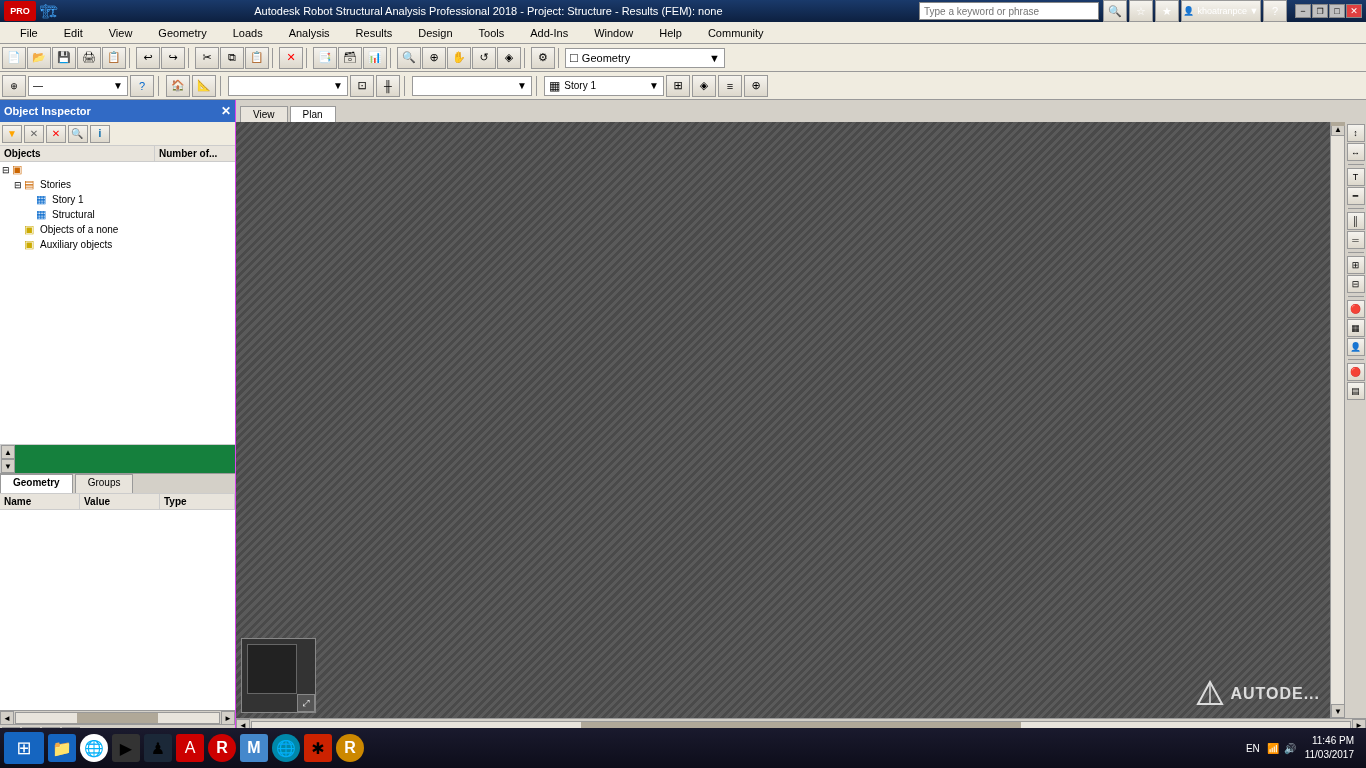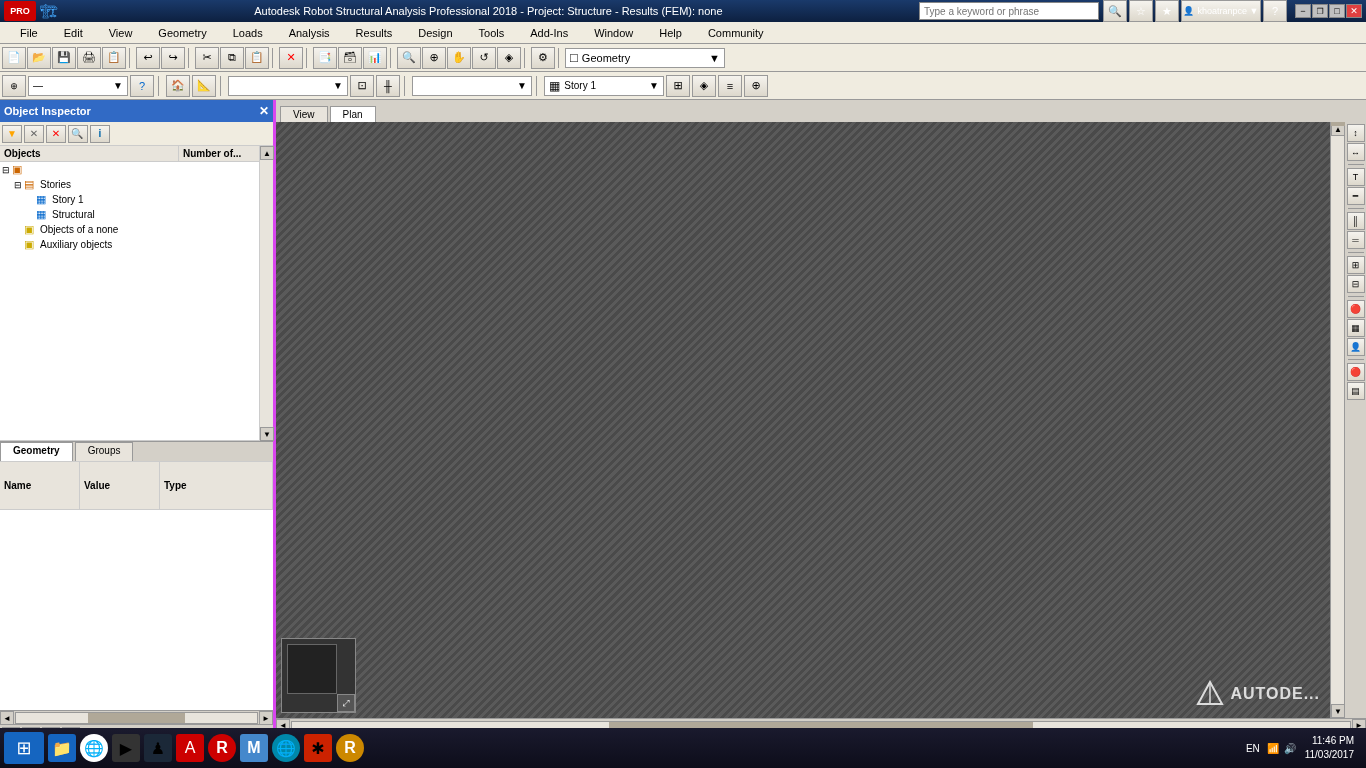--- a/index.html
+++ b/index.html
@@ -77,23 +77,23 @@
 
     
     #main-layout {
       display: flex;
       height: calc(768px - 22px - 22px - 28px - 28px - 22px - 26px);
       position: relative;
     }
 
     
     #left-panel {
-      width: 276px;
+      width: 236px;
       background: #15803d;
-      border-right: 3px solid #d946ef;
+      border-right: 1px solid #d946ef;
       display: flex;
       flex-direction: column;
       flex-shrink: 0;
     }
 
     
     #oi-header {
       height: 22px;
       background: #316ac5;
       color: white;
@@ -178,21 +178,21 @@
       background: white;
       border-top: 1px solid #ccc;
     }
     .props-header {
       display: flex;
       background: #e8e4dc;
       border-bottom: 1px solid #ccc;
       font-size: 10px;
       font-weight: bold;
     }
-    .props-col { padding: 18px 4px; border-right: 1px solid #ccc; font-size: 10px; }
+    .props-col { padding: 2px 4px; border-right: 1px solid #ccc; font-size: 10px; }
     .props-col-name { width: 80px; }
     .props-col-value { width: 80px; }
     .props-col-unit { flex: 1; }
 
     
     #canvas-area {
       flex: 1;
       display: flex;
       flex-direction: column;
       background: #5a5a5a;
@@ -525,21 +525,21 @@
       </div>
 
       <div id="oi-toolbar">
         <div class="oi-btn" title="Filter" style="color:orange;">▼</div>
         <div class="oi-btn" style="color:#666;">✕</div>
         <div class="oi-btn" style="color:red;">✕</div>
         <div class="oi-btn" style="color:#336;">🔍</div>
         <div class="oi-btn" style="color:#0066aa;font-weight:bold;">i</div>
       </div>
 
-      <div style="display:flex;flex:1;min-height:0;flex-direction:row;">
+      <div style="display:flex;flex:1;min-height:0;flex-direction:column;">
         <div id="oi-tree" style="flex:1;overflow:auto;">
 
           <div class="oi-header-row">
             <div class="oi-col-obj">Objects</div>
             <div class="oi-col-num">Number of...</div>
           </div>
 
           <div class="tree-item tree-indent-0">
             <span class="tree-expand">⊟</span>
             <span class="tree-icon node-stories">▣</span>

